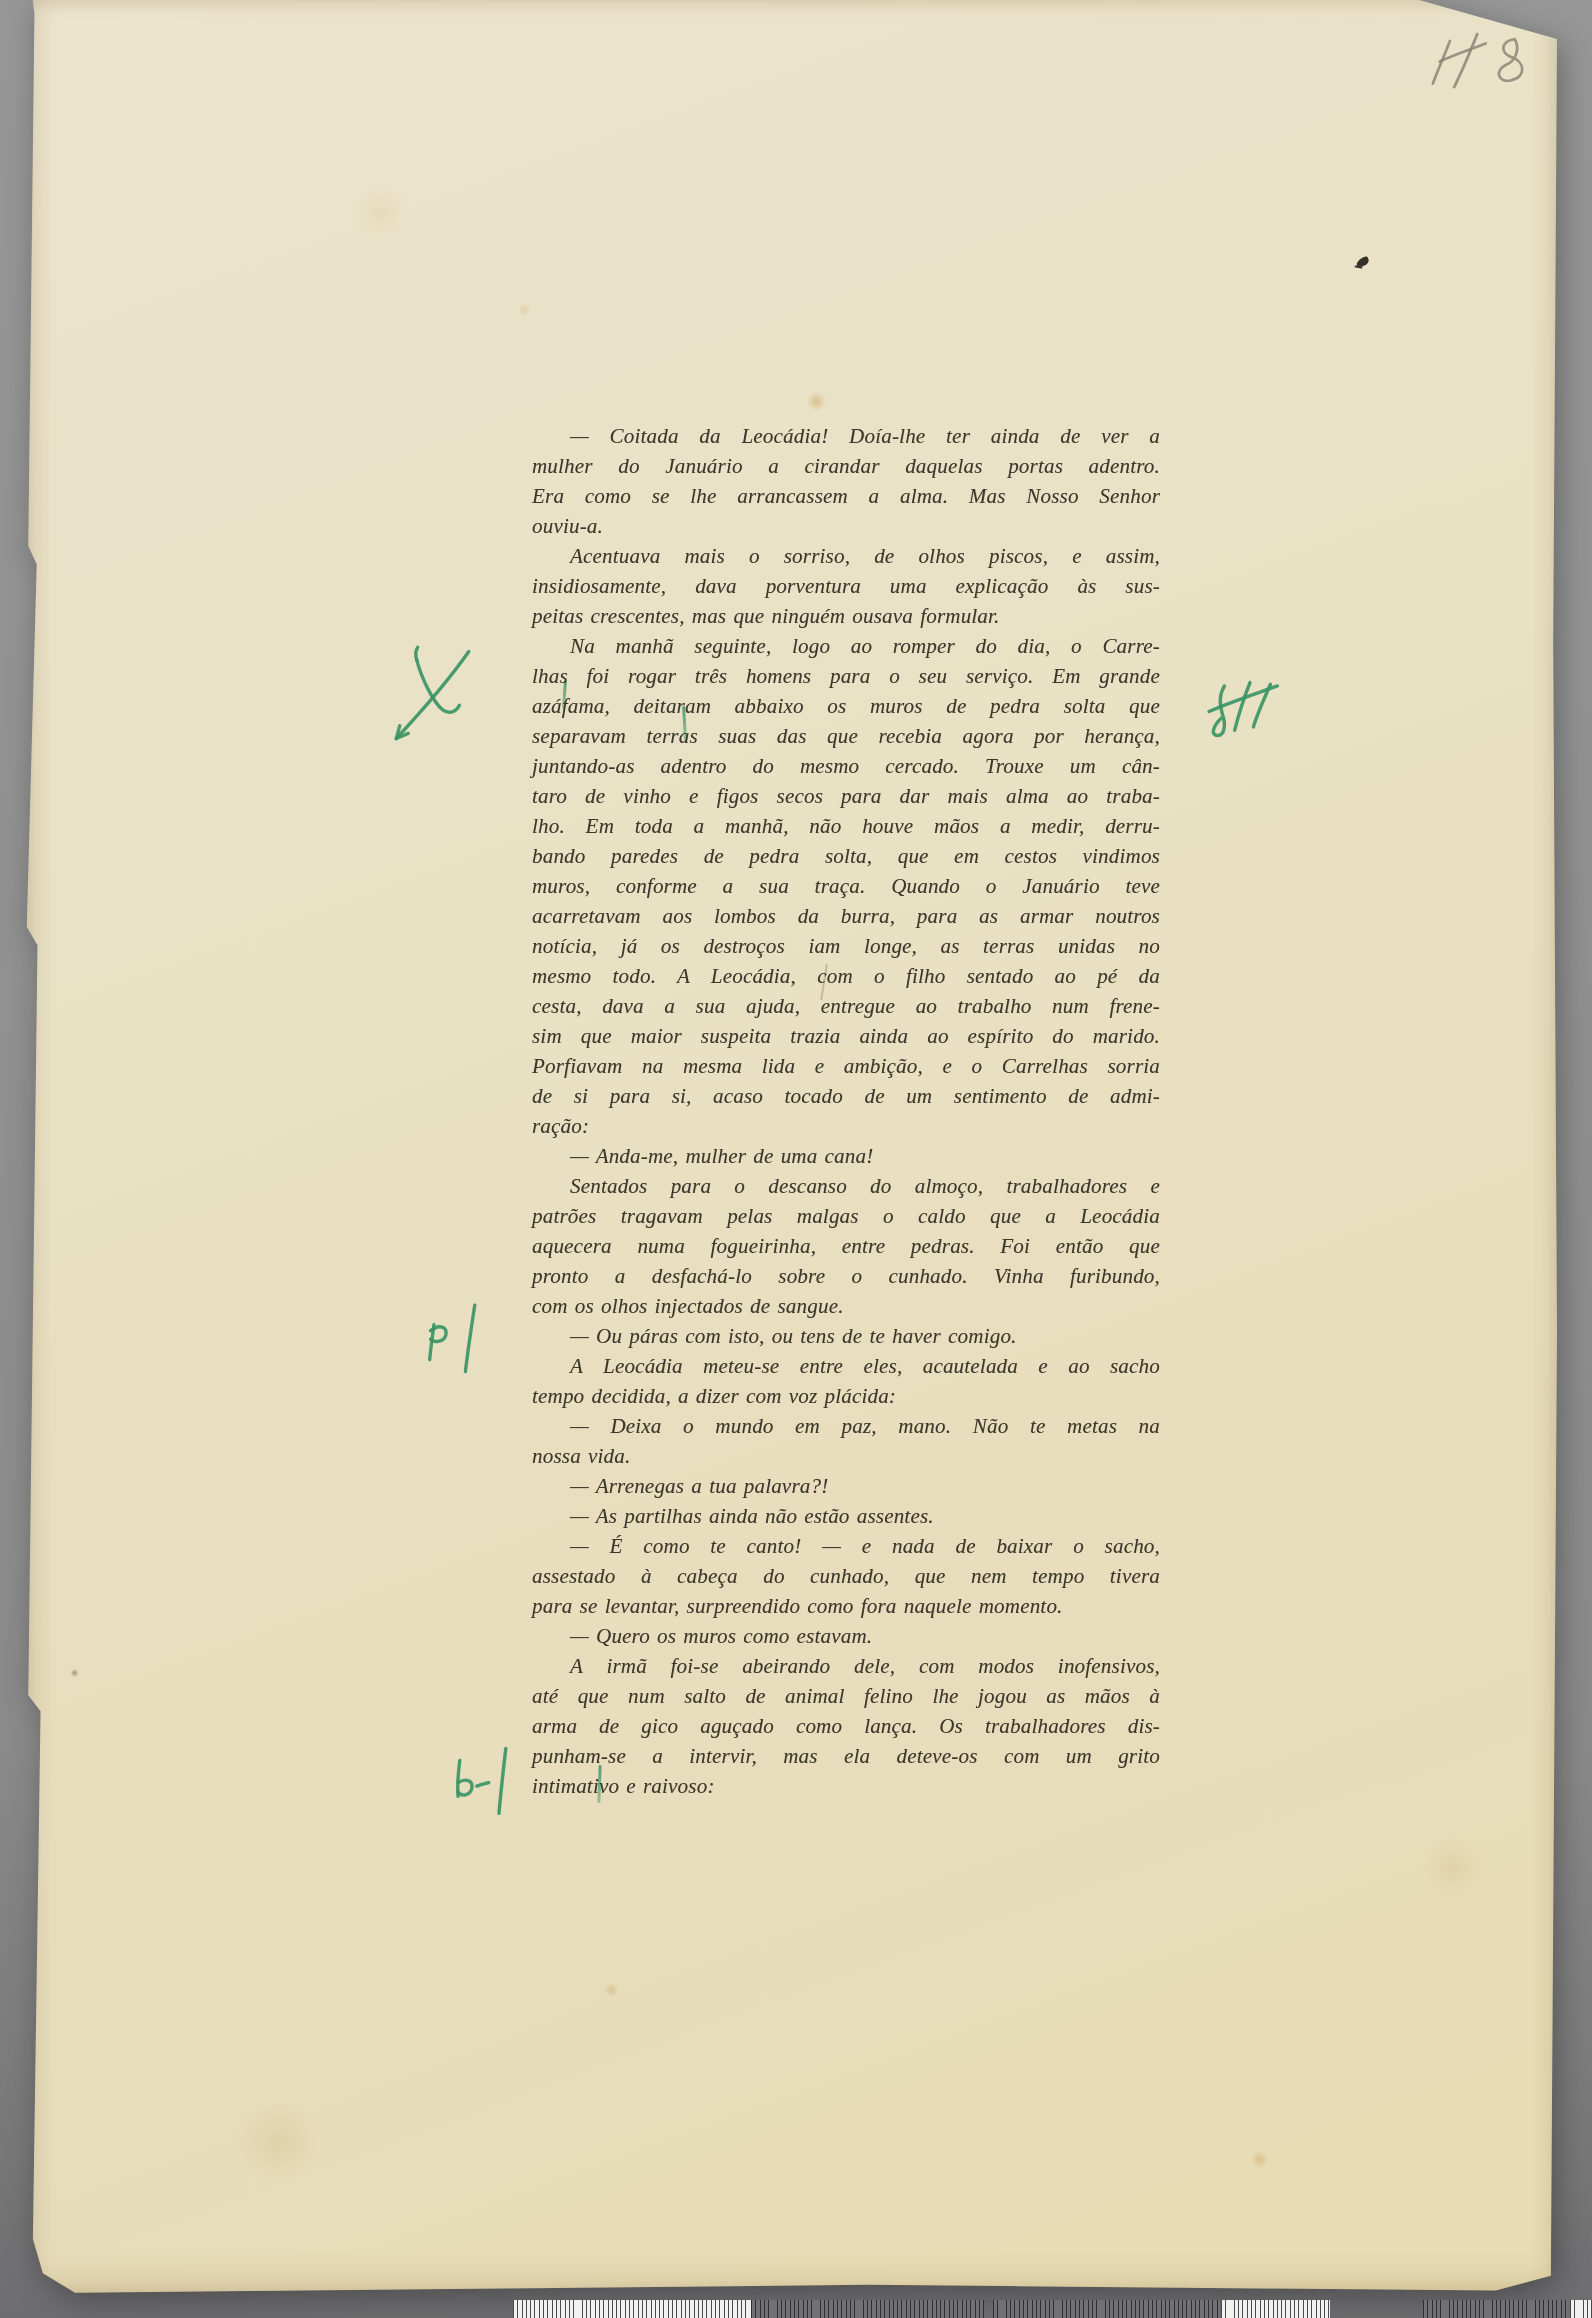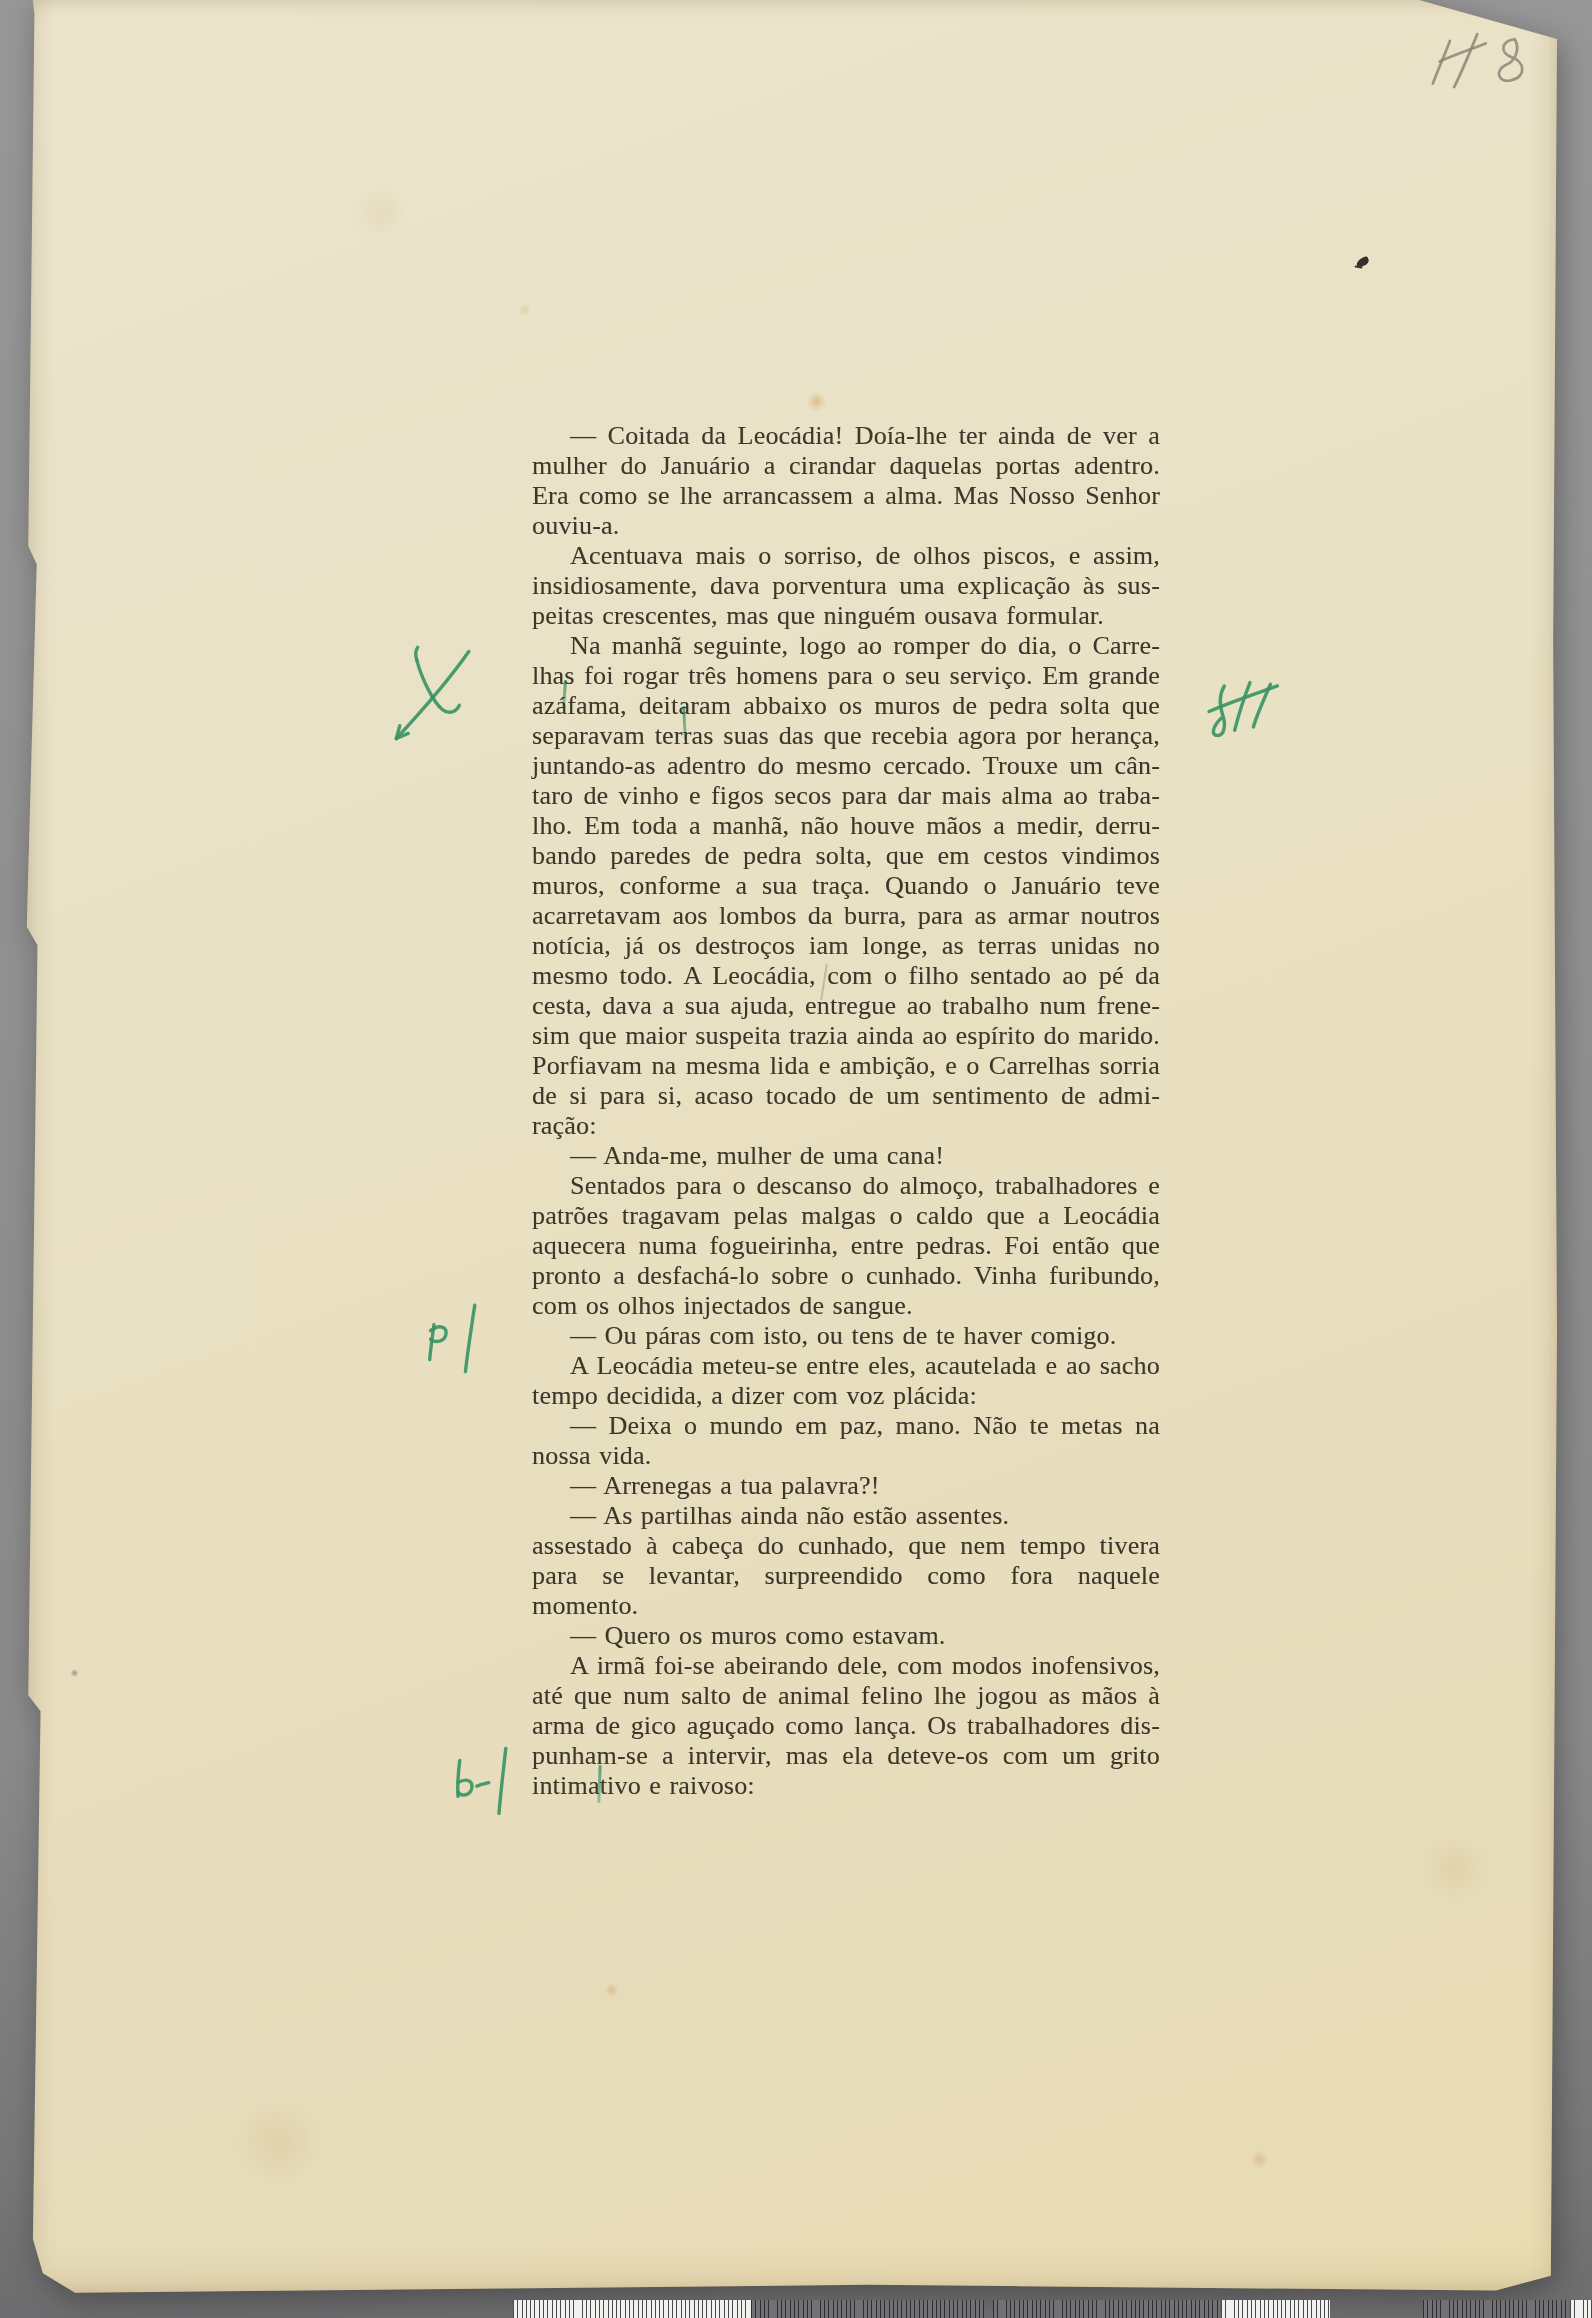--- a/index.html
+++ b/index.html
@@ -18,23 +18,24 @@
       96% 99.85%, 55% 99.6%, 3.2% 99.95%, 1.1% 99.1%, 0.45% 97.6%,
       0.95% 74.6%, 0.15% 73.9%, 0.75% 41.2%, 0.05% 40.4%, 0.7% 24.6%,
       0.15% 23.8%, 0.55% 0.6%);
     box-shadow:inset 17px 0 29px -15.4px rgba(95,72,30,.22),
                inset -13.7px 0 26px -13.7px rgba(95,72,30,.20),
                inset 0 -22px 41px -19px rgba(130,95,40,.28),
                inset 0 15.4px 26px -17px rgba(120,90,40,.15);
   }
   .textblock{
     position:absolute;left:506px;top:421px;width:628px;
-    font-size:26px;line-height:30px;color:#3c372b;
+    font-size:21px;line-height:30px;color:#3c372b;
     letter-spacing:0.2px;word-spacing:1.7px;
     text-shadow:0.3px 0.4px 0 rgba(58,52,40,.30);
+    font-style:italic;
   }
   .line{text-align:justify;text-align-last:justify;}
   .line.last{text-align-last:left;}
   .line.ind{padding-left:38px;}
   .stain{position:absolute;border-radius:50%;pointer-events:none;}
   .gstroke{position:absolute;width:2.6px;border-radius:1.7px;
     background:linear-gradient(rgba(58,149,101,.85),rgba(58,149,101,.45));}
   .ink-speck{position:absolute;left:1330px;top:258px;width:13px;height:7.7px;
     background:#35302a;border-radius:80% 30% 60% 40%;transform:rotate(-22deg);}
   .ink-speck::after{content:"";position:absolute;left:-3.4px;top:6px;width:7.7px;height:1.7px;
@@ -137,20 +138,21 @@
       <div class="line">aquecera numa fogueirinha, entre pedras. Foi então que</div>
       <div class="line">pronto a desfachá-lo sobre o cunhado. Vinha furibundo,</div>
       <div class="line last">com os olhos injectados de sangue.</div>
       <div class="line ind last">— Ou páras com isto, ou tens de te haver comigo.</div>
       <div class="line ind">A Leocádia meteu-se entre eles, acautelada e ao sacho</div>
       <div class="line last">tempo decidida, a dizer com voz plácida:</div>
       <div class="line ind">— Deixa o mundo em paz, mano. Não te metas na</div>
       <div class="line last">nossa vida.</div>
       <div class="line ind last">— Arrenegas a tua palavra?!</div>
       <div class="line ind last">— As partilhas ainda não estão assentes.</div>
+      <div class="line ind">— É como te canto! — e nada de baixar o sacho,</div>
       <div class="line">assestado à cabeça do cunhado, que nem tempo tivera</div>
       <div class="line last">para se levantar, surpreendido como fora naquele momento.</div>
       <div class="line ind last">— Quero os muros como estavam.</div>
       <div class="line ind">A irmã foi-se abeirando dele, com modos inofensivos,</div>
       <div class="line">até que num salto de animal felino lhe jogou as mãos à</div>
       <div class="line">arma de gico aguçado como lança. Os trabalhadores dis-</div>
       <div class="line">punham-se a intervir, mas ela deteve-os com um grito</div>
       <div class="line last">intimativo e raivoso:</div>
     </div>
   </div>

